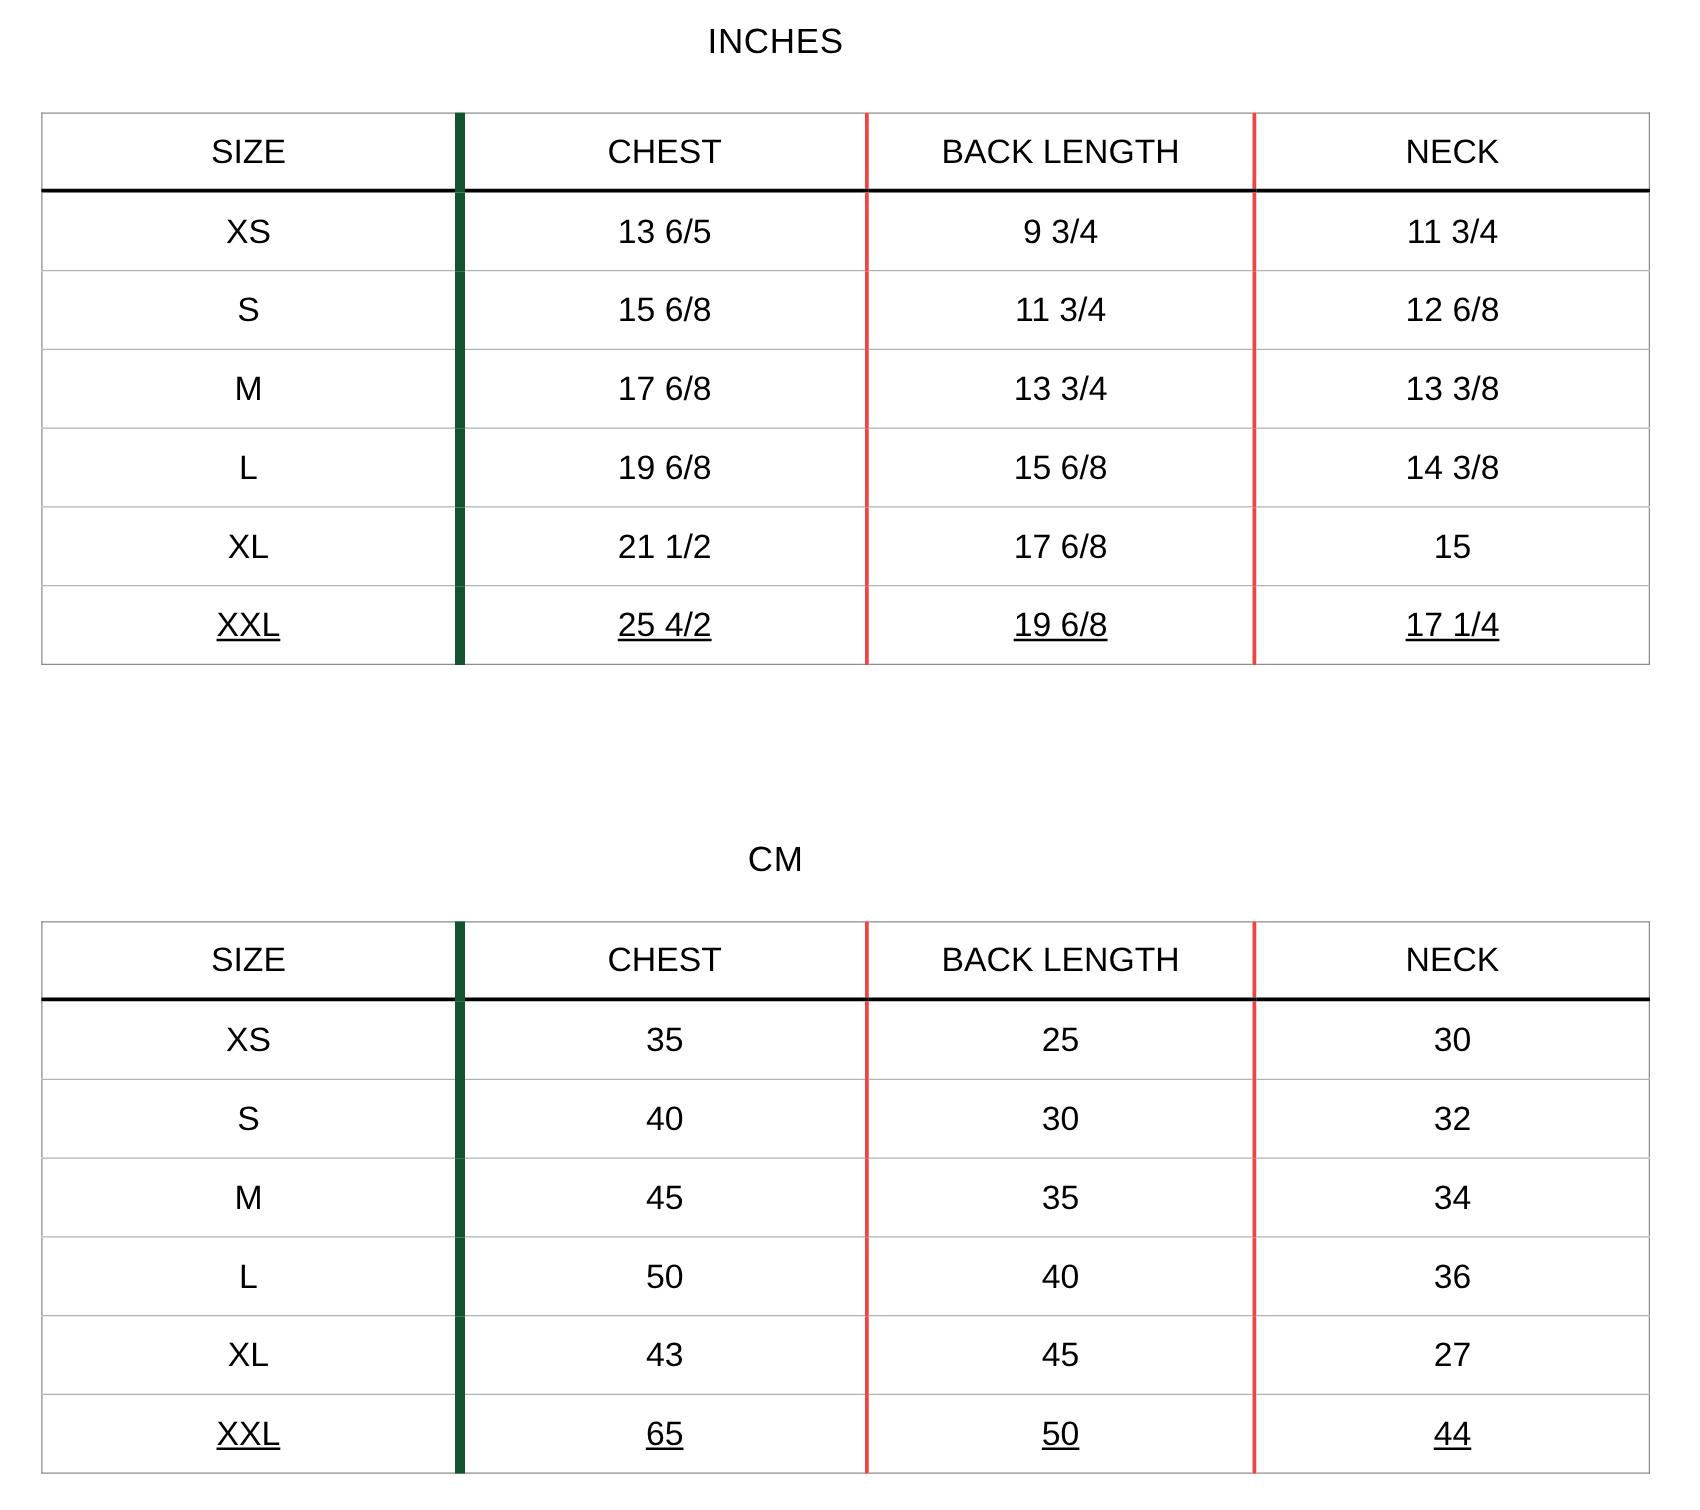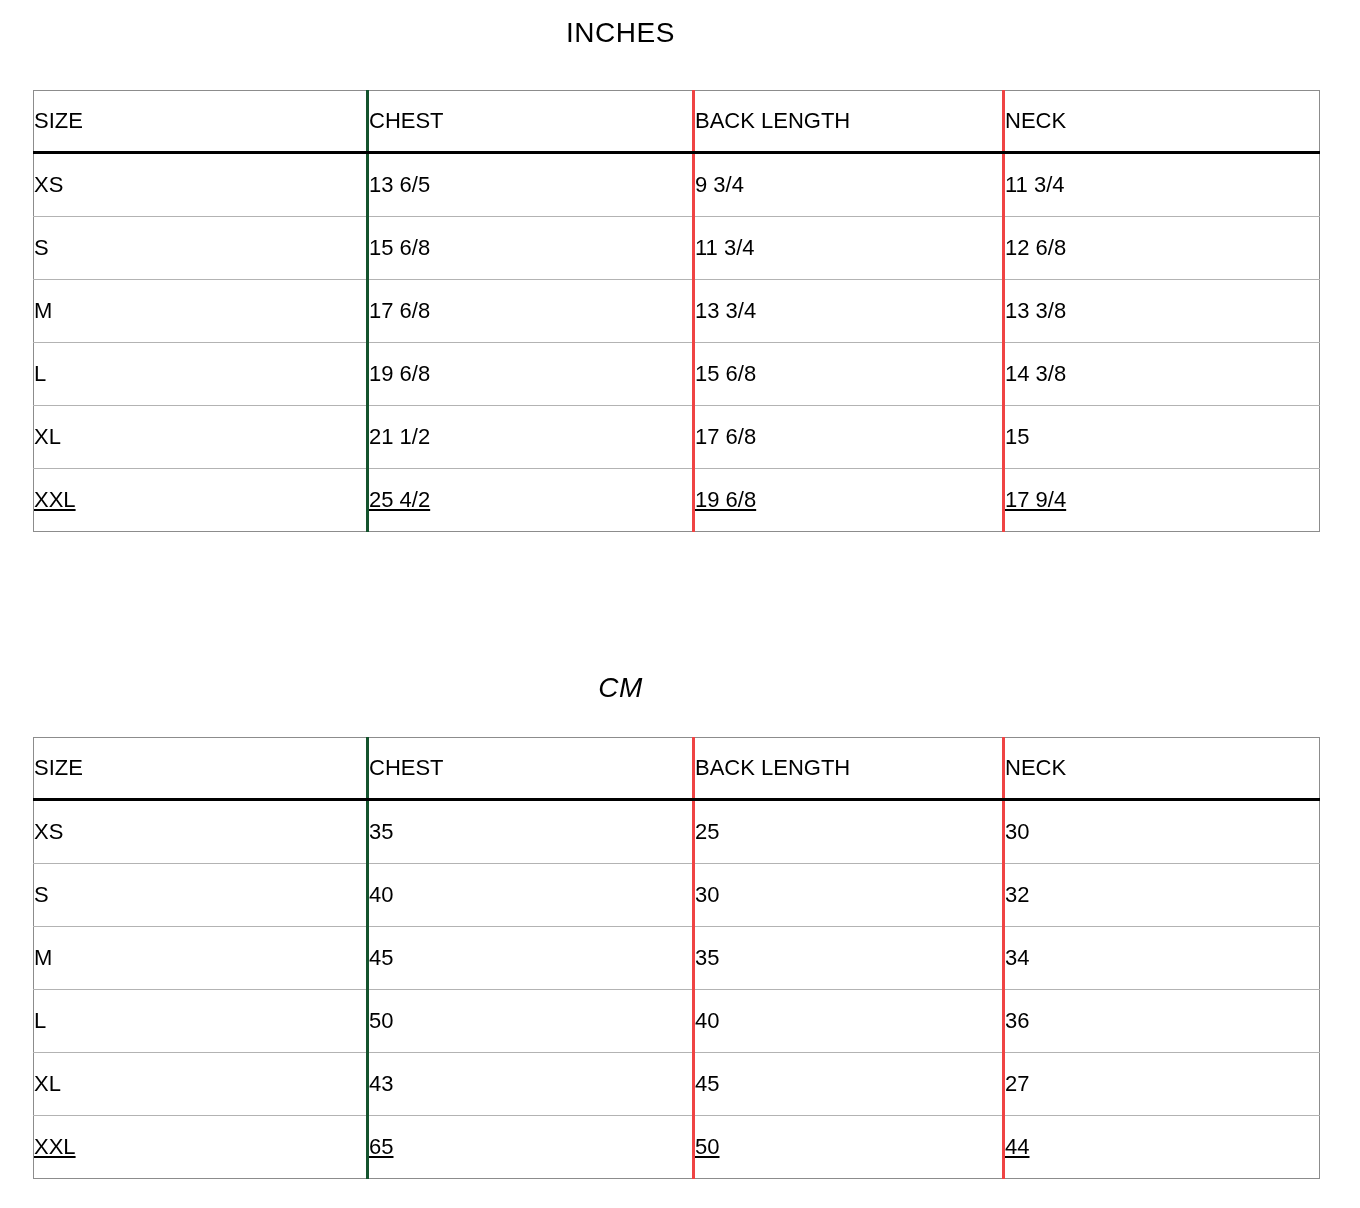--- a/index.html
+++ b/index.html
@@ -19,58 +19,58 @@
   }
   .table-title {
     margin: 0;
     text-align: center;
     font-size: 28px;
     line-height: 34px;
     font-weight: 400;
     letter-spacing: 0.5px;
   }
   .section-inches .table-title { padding-top: 16px; }
-  .section-cm     .table-title { padding-top: 139px; font-style: italic; }
+  .section-cm     .table-title { padding-top: 139px; }
 
   table.size-table {
     border-collapse: collapse;
     table-layout: fixed;
     width: 1286px;
     margin-left: 33px;
     border: 1px solid #8c8c8c;
     background: #ffffff;
   }
   .section-inches table.size-table { margin-top: 40px; }
   .section-cm     table.size-table { margin-top: 32px; }
 
   table.size-table th,
   table.size-table td {
     padding: 0;
-    text-align: left;
+    text-align: center;
     vertical-align: middle;
-    font-size: 22px;
+    font-size: 27px;
     font-weight: 400;
     white-space: nowrap;
     overflow: hidden;
   }
   table.size-table thead th {
     height: 60px;
     border-bottom: 3px solid #000000;
   }
   table.size-table tbody td {
     height: 62px;
     border-bottom: 1px solid #b3b3b3;
   }
   table.size-table tbody tr:last-child td {
     border-bottom: none;
     text-decoration: underline;
   }
   
   table.size-table .sep-strong {
-    border-left: 3px solid #14532d;
+    border-left: 8px solid #14532d;
   }
   
   table.size-table .sep-thin {
     border-left: 3px solid #ef4444;
     margin-top: 48px;
   }
 </style>
 </head>
 <body>
 
@@ -121,21 +121,21 @@
           <tr>
             <td>XL</td>
             <td class="sep-strong">21 1/2</td>
             <td class="sep-thin">17 6/8</td>
             <td class="sep-thin">15</td>
           </tr>
           <tr>
             <td>XXL</td>
             <td class="sep-strong">25 4/2</td>
             <td class="sep-thin">19 6/8</td>
-            <td class="sep-thin">17 9/4</td>
+            <td class="sep-thin">17 1/4</td>
           </tr>
         </tbody>
     </table>
   </section>
 
   <section class="section-cm">
     <h2 class="table-title">CM</h2>
     <table class="size-table">
       <colgroup>
         <col style="width:334px">

